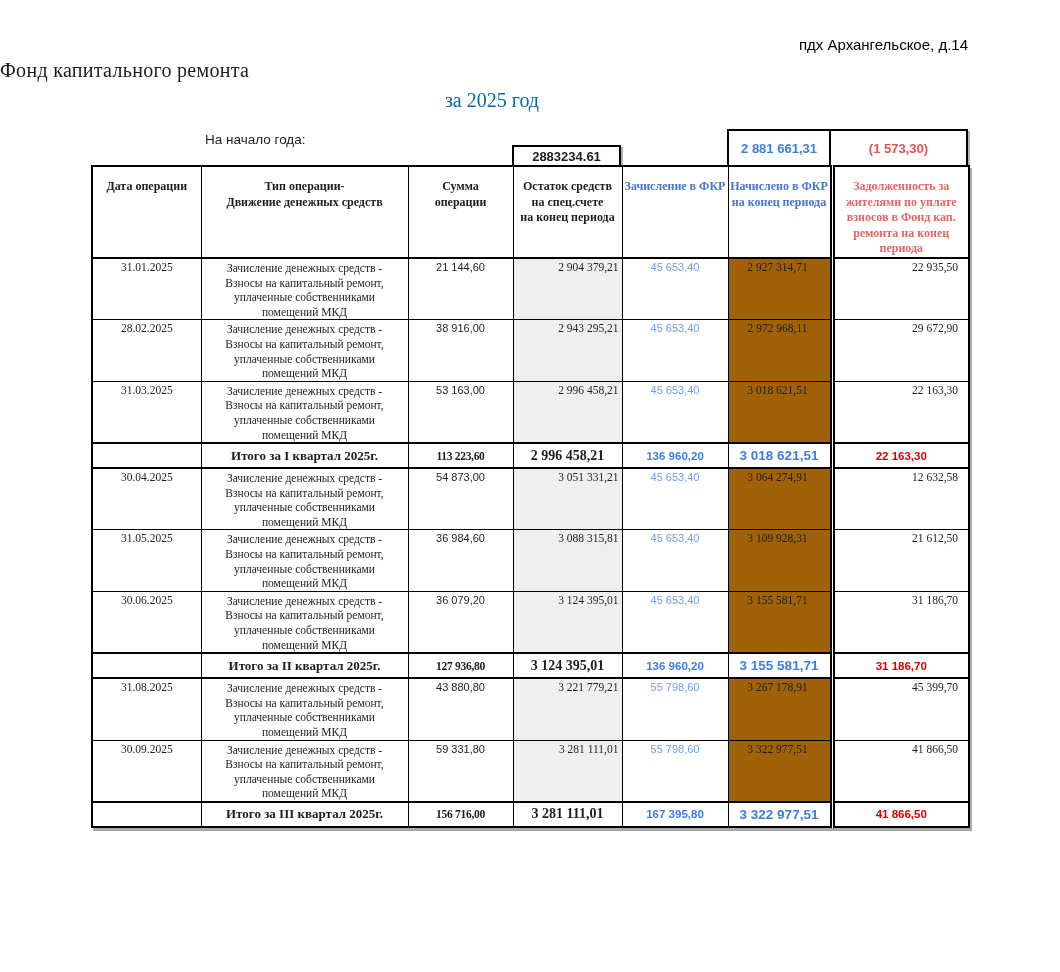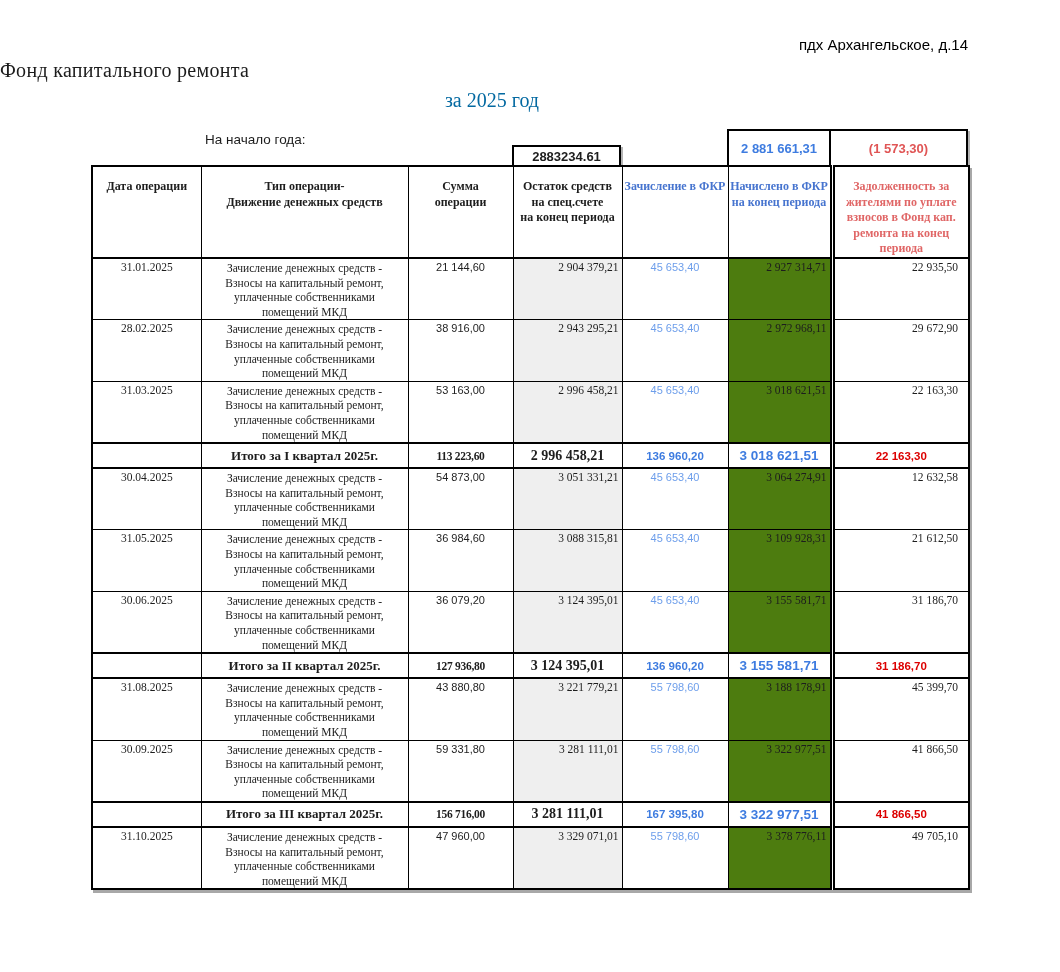--- a/index.html
+++ b/index.html
@@ -48,21 +48,21 @@
 
   .drow { height:58px;border-radius:29px; }
   .drow td { vertical-align:top; padding-top:2px; font-size:11.5px; }
   .drow .c-date { text-align:center; }
   .drow .c-type { text-align:center; padding:2px 8px 0; line-height:1.27; }
   .drow .c-sum  { text-align:center;
                   font-family:"Liberation Sans","DejaVu Sans",sans-serif; font-size:11px; }
   .drow .c-balance { text-align:right; padding-right:3px; background:#efefef;margin-top:9px; }
   .drow .c-accrual { text-align:center; color:#6d9eeb;
                      font-family:"Liberation Sans","DejaVu Sans",sans-serif; font-size:11px; }
-  .drow .c-accrued { text-align:right; padding-right:3px; background:#4d7c0f; }
+  .drow .c-accrued { text-align:center; padding-right:3px; background:#a16207; }
   .drow .c-debt    { text-align:right; padding-right:10px; }
 
   .trow td { height:25px; vertical-align:middle; text-align:center;
              border-top:2px solid #000; border-bottom:2px solid #000; font-weight:bold; }
   .trow .c-label   { font-size:13px; }
   .trow .c-sum     { font-size:11.5px; letter-spacing:-.3px; }
   .trow .c-balance { font-size:14px; }
   .trow .c-accrual { font-family:"Liberation Sans","DejaVu Sans",sans-serif;
                      font-size:11.5px; color:#3e7ce0; }
   .trow .c-accrued { font-family:"Liberation Sans","DejaVu Sans",sans-serif;
@@ -197,21 +197,21 @@
     <td class="c-debt dbl">31 186,70</td>
   </tr>
 
 
   <tr class="drow">
     <td class="c-date">31.08.2025</td>
     <td class="c-type">Зачисление денежных средств - Взносы на капитальный ремонт, уплаченные собственниками помещений МКД</td>
     <td class="c-sum">43 880,80</td>
     <td class="c-balance">3 221 779,21</td>
     <td class="c-accrual">55 798,60</td>
-    <td class="c-accrued">3 188 178,91</td>
+    <td class="c-accrued">3 267 178,91</td>
     <td class="c-debt dbl">45 399,70</td>
   </tr>
 
   <tr class="drow">
     <td class="c-date">30.09.2025</td>
     <td class="c-type">Зачисление денежных средств - Взносы на капитальный ремонт, уплаченные собственниками помещений МКД</td>
     <td class="c-sum">59 331,80</td>
     <td class="c-balance">3 281 111,01</td>
     <td class="c-accrual">55 798,60</td>
     <td class="c-accrued">3 322 977,51</td>
@@ -221,23 +221,14 @@
   <tr class="trow">
     <td class="c-date"></td>
     <td class="c-label">Итого за III квартал 2025г.</td>
     <td class="c-sum">156 716,00</td>
     <td class="c-balance">3 281 111,01</td>
     <td class="c-accrual">167 395,80</td>
     <td class="c-accrued">3 322 977,51</td>
     <td class="c-debt dbl">41 866,50</td>
   </tr>
 
-  <tr class="drow">
-    <td class="c-date">31.10.2025</td>
-    <td class="c-type">Зачисление денежных средств - Взносы на капитальный ремонт, уплаченные собственниками помещений МКД</td>
-    <td class="c-sum">47 960,00</td>
-    <td class="c-balance">3 329 071,01</td>
-    <td class="c-accrual">55 798,60</td>
-    <td class="c-accrued">3 378 776,11</td>
-    <td class="c-debt dbl">49 705,10</td>
-  </tr>
 </tbody>
 </table>
 
 </body></html>

